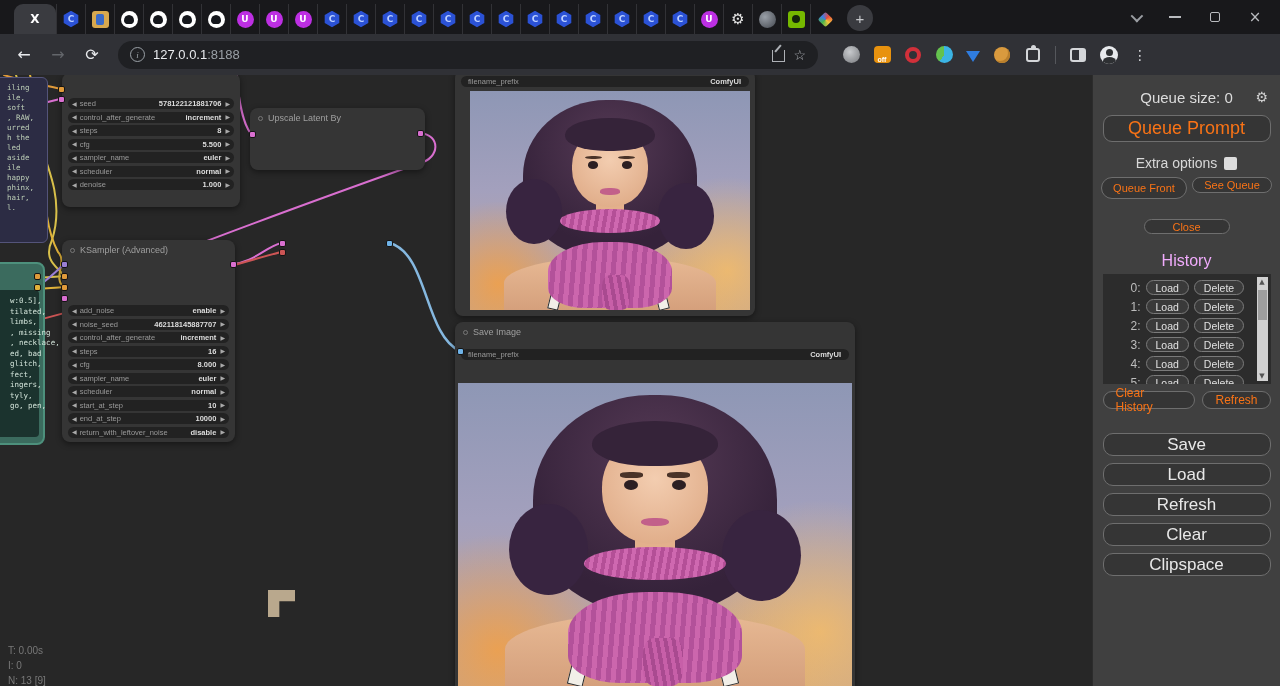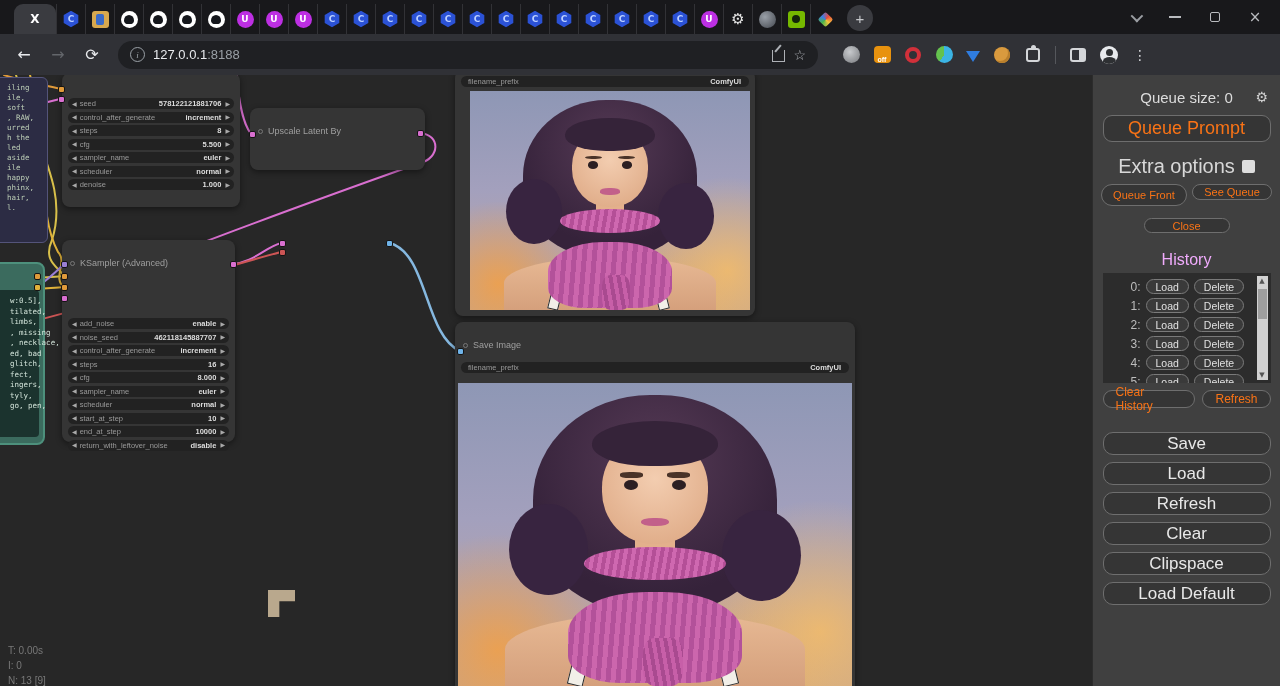--- a/index.html
+++ b/index.html
@@ -60,21 +60,21 @@
   .ext-panel::after{content:"";position:absolute;right:3px;top:4px;bottom:4px;width:5px;background:#d4d6d9}
   .ext-avatar{width:18px;height:18px;border-radius:50%;background:#e8eaed;overflow:hidden}
   .ext-avatar::before{content:"";position:absolute;left:6px;top:3px;width:7px;height:7px;border-radius:50%;background:#2e3033}
   .ext-avatar::after{content:"";position:absolute;left:3px;top:11px;width:13px;height:8px;border-radius:50% 50% 0 0;background:#2e3033}
   .ext-kebab{color:#d4d6d9;font-size:14px;font-family:"DejaVu Sans",sans-serif}
   
   #app{position:relative;width:1280px;height:611px}
   #canvas{position:absolute;left:0;top:0;width:1092px;height:611px;background:#272727;overflow:hidden}
   #wires{position:absolute;left:0;top:0;z-index:1}
   .node{position:absolute;background:#353535;border-radius:8px;box-shadow:0 2px 6px rgba(0,0,0,.45);z-index:2}
-  .ntitle{display:flex;align-items:center;gap:5px;padding:18px 8px 2px;color:#9f9f9f;font-size:9px;white-space:nowrap;overflow:hidden}
+  .ntitle{display:flex;align-items:center;gap:5px;padding:5px 8px 2px;color:#9f9f9f;font-size:9px;white-space:nowrap;overflow:hidden}
   .ndot{width:5px;height:5px;border-radius:50%;border:1px solid #777;flex:0 0 auto}
   .wlist{display:flex;flex-direction:column;gap:2.5px;padding:0 6px}
   .wrow{height:11px;background:#222;border-radius:6px;display:flex;align-items:center;padding:0 4px;font-size:7.5px;color:#999}
   .warr{color:#aaa;font-size:6px;font-family:"DejaVu Sans",sans-serif;line-height:1}
   .wlabel{flex:1;margin-left:3px;white-space:nowrap;overflow:hidden}
   .wvalue{color:#ddd;margin-right:4px;white-space:nowrap;font-weight:bold}
   .sock{position:absolute;width:7px;height:7px;border:1px solid #141414;border-radius:2px;z-index:5}
   
   .portrait{position:absolute;overflow:hidden;background:
     radial-gradient(circle at 10% 88%,rgba(242,160,70,.85),rgba(242,160,70,0) 26%),
@@ -106,26 +106,26 @@
   .pline{white-space:nowrap}
   
   #stats{position:absolute;left:8px;top:568px;color:#787878;font-size:10px;line-height:15px;z-index:4}
   #lhandle{position:absolute;left:268px;top:515px;width:27px;height:27px;background:#b9a88d;clip-path:polygon(0 0,100% 0,100% 42%,42% 42%,42% 100%,0 100%);filter:drop-shadow(1px 2px 0 #111);z-index:4}
   
   #sidebar{position:absolute;right:0;top:0;width:188px;height:611px;background:#404040;border-left:1px solid #2c2c2c;display:flex;flex-direction:column;align-items:center;z-index:6}
   #qsize-row{margin-top:14px;width:100%;position:relative;text-align:center;color:#dcdcdc;font-size:15px}
   #qsize-gear{position:absolute;right:12px;top:0;color:#cfcfcf;font-size:14px;font-family:"DejaVu Sans",sans-serif}
   .cbtn{background:#353535;border:1px solid #6e6e6e;border-radius:12px;color:#f97316;display:flex;align-items:center;justify-content:center;font-family:"Liberation Sans",sans-serif}
   #queue-prompt{margin-top:9px;width:168px;height:27px;font-size:18px;border-radius:9px}
-  #extra-row{margin-top:13px;display:flex;align-items:center;gap:7px;color:#d8d8d8;font-size:20px}
+  #extra-row{margin-top:13px;display:flex;align-items:center;gap:7px;color:#d8d8d8;font-size:14px}
   #extra-check{width:13px;height:13px;background:#ddd;border-radius:2px}
   #qf-row{margin-top:6px;display:flex;gap:5px}
   #queue-front{width:86px;height:22px;font-size:11px}
   #see-queue{width:80px;height:16px;font-size:11px}
-  #close-btn{margin-top:12px;width:86px;height:15px;font-size:11px}
+  #close-btn{margin-top:20px;width:86px;height:15px;font-size:11px}
   #history{margin-top:18px;width:168px}
   #history-title{text-align:center;color:#f0abfc;font-size:16px;margin-bottom:4px}
   #history-list{position:relative;height:110px;background:#2c2c2c;overflow:hidden;padding:4px 18px 0 22px}
   .hrow{height:19px;display:flex;align-items:center;gap:5px}
   .hidx{color:#bdbdbd;font-size:12px;width:16px;text-align:right}
   .hbtn{background:#3a3a3a;border:1px solid #7a7a7a;border-radius:9px;color:#e0e0e0;font-size:10.5px;height:15px;padding:0 9px;display:flex;align-items:center}
   #hscroll{position:absolute;right:3px;top:3px;bottom:3px;width:11px;background:#d2d2d2}
   #hscroll .arr{position:absolute;left:0;width:11px;color:#555;font-size:7px;text-align:center;font-family:"DejaVu Sans",sans-serif}
   #hscroll .up{top:1px}#hscroll .down{bottom:1px}
   #hthumb{position:absolute;left:1px;top:13px;width:9px;height:30px;background:#9e9e9e}
@@ -664,17 +664,16 @@
         <button class="bigbtn">Save</button>
 
         <button class="bigbtn">Load</button>
 
         <button class="bigbtn">Refresh</button>
 
         <button class="bigbtn">Clear</button>
 
         <button class="bigbtn">Clipspace</button>
 
-        <button class="bigbtn">Load Default</button>
 
     </div>
   </div>
 </div>
 
 </body></html>

